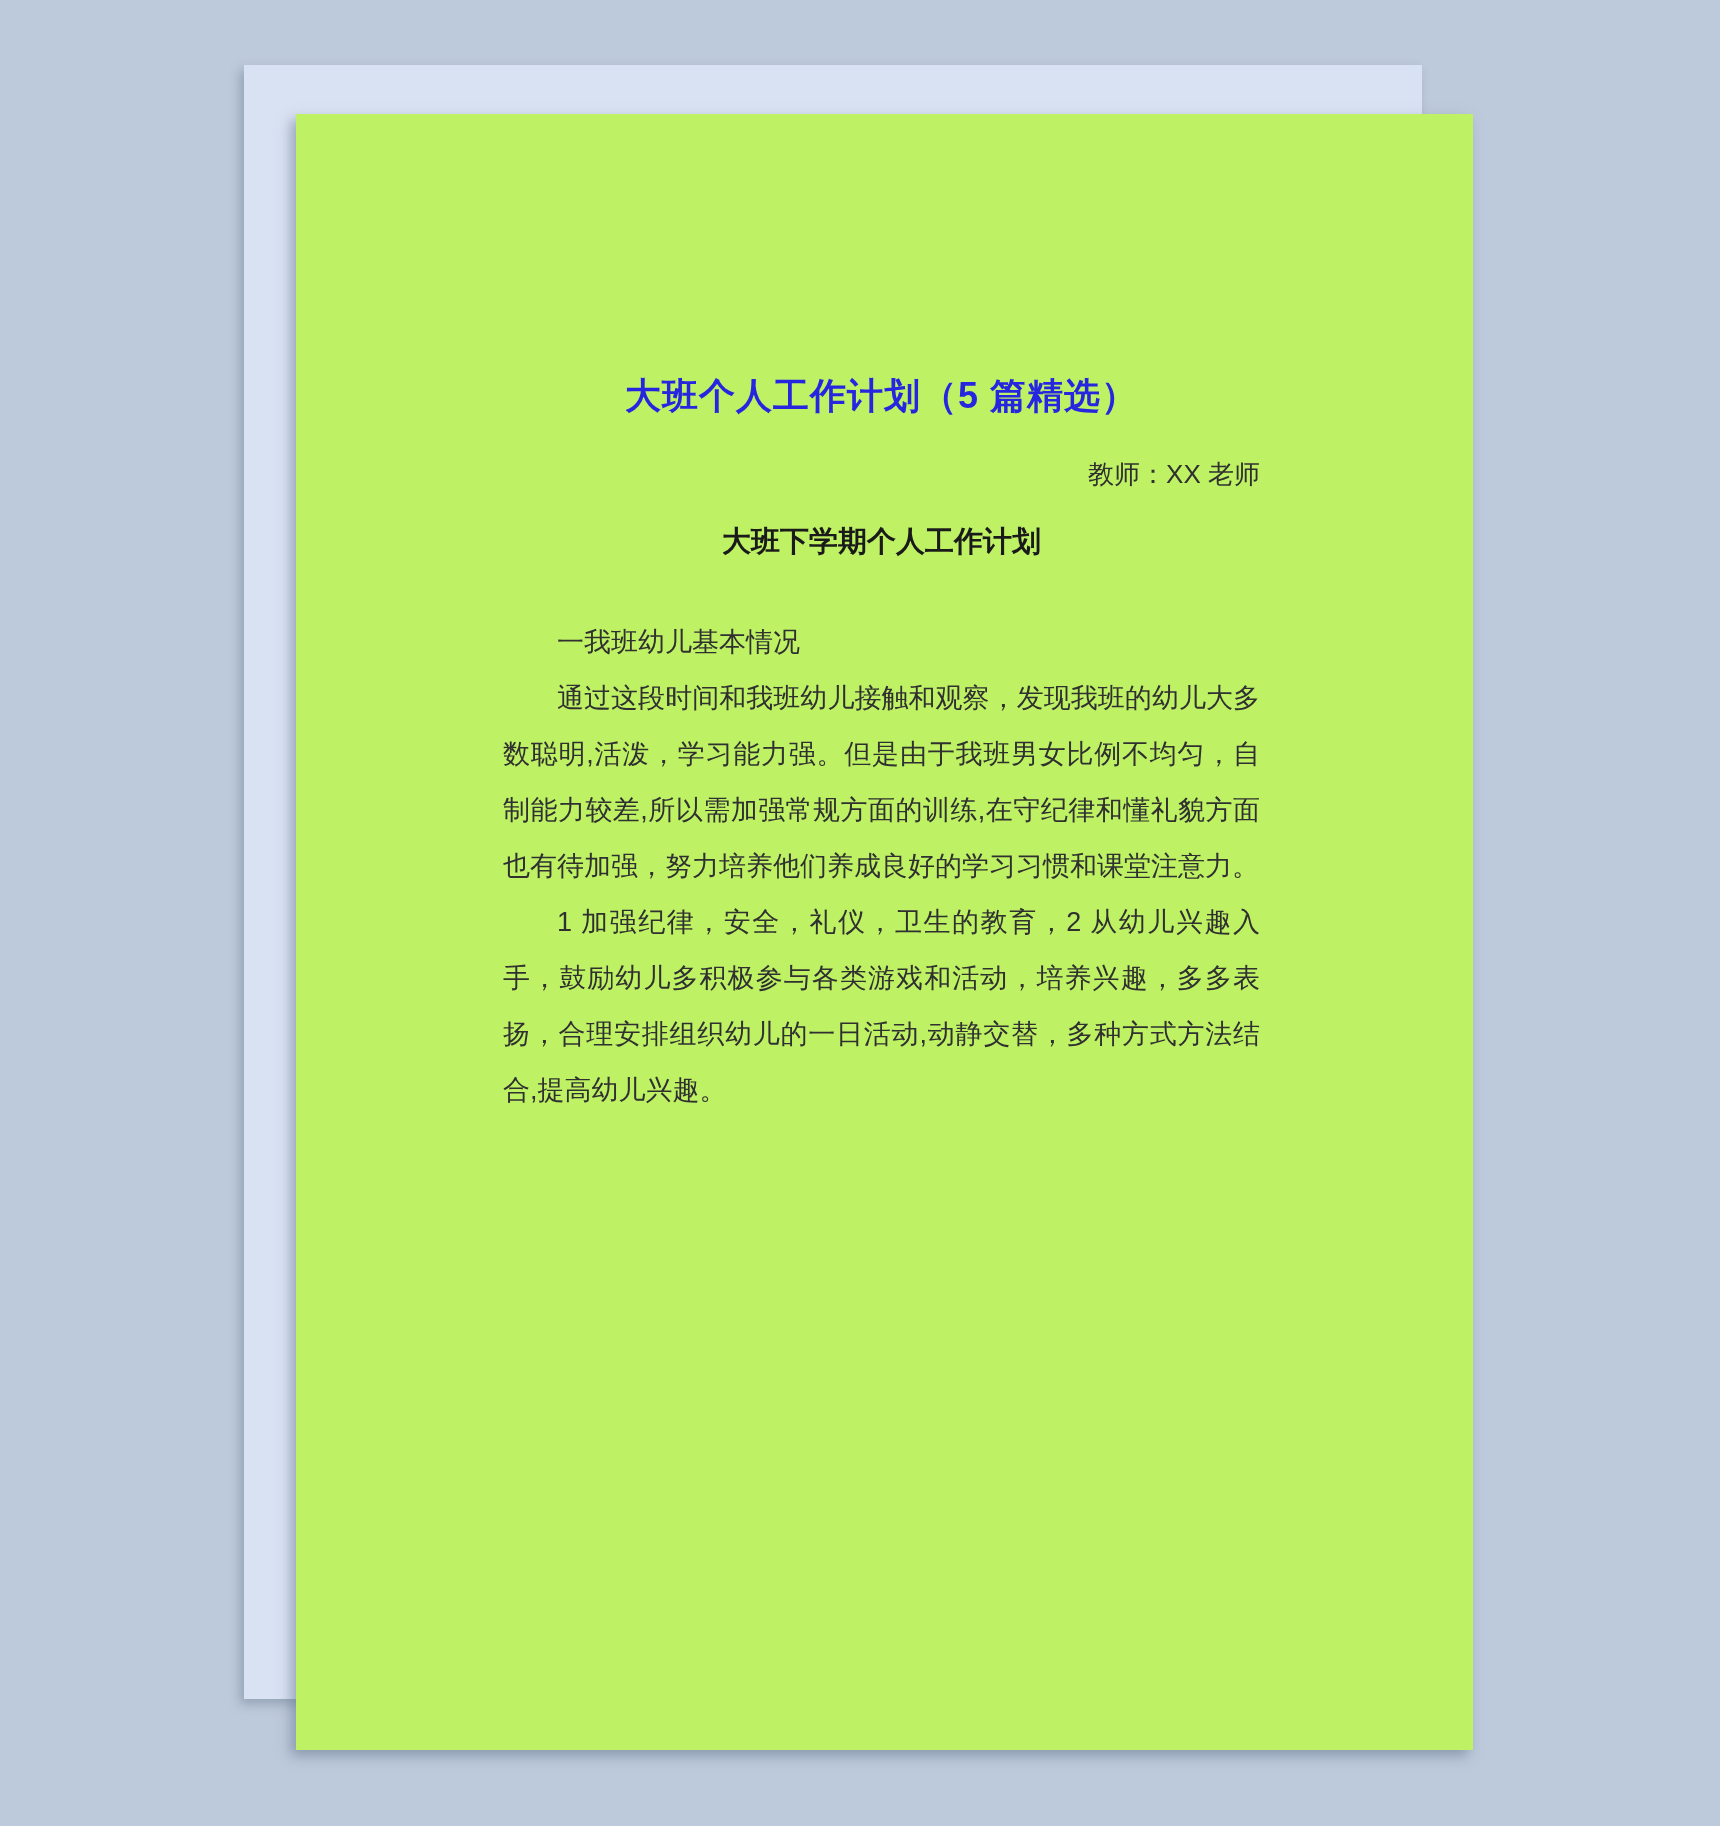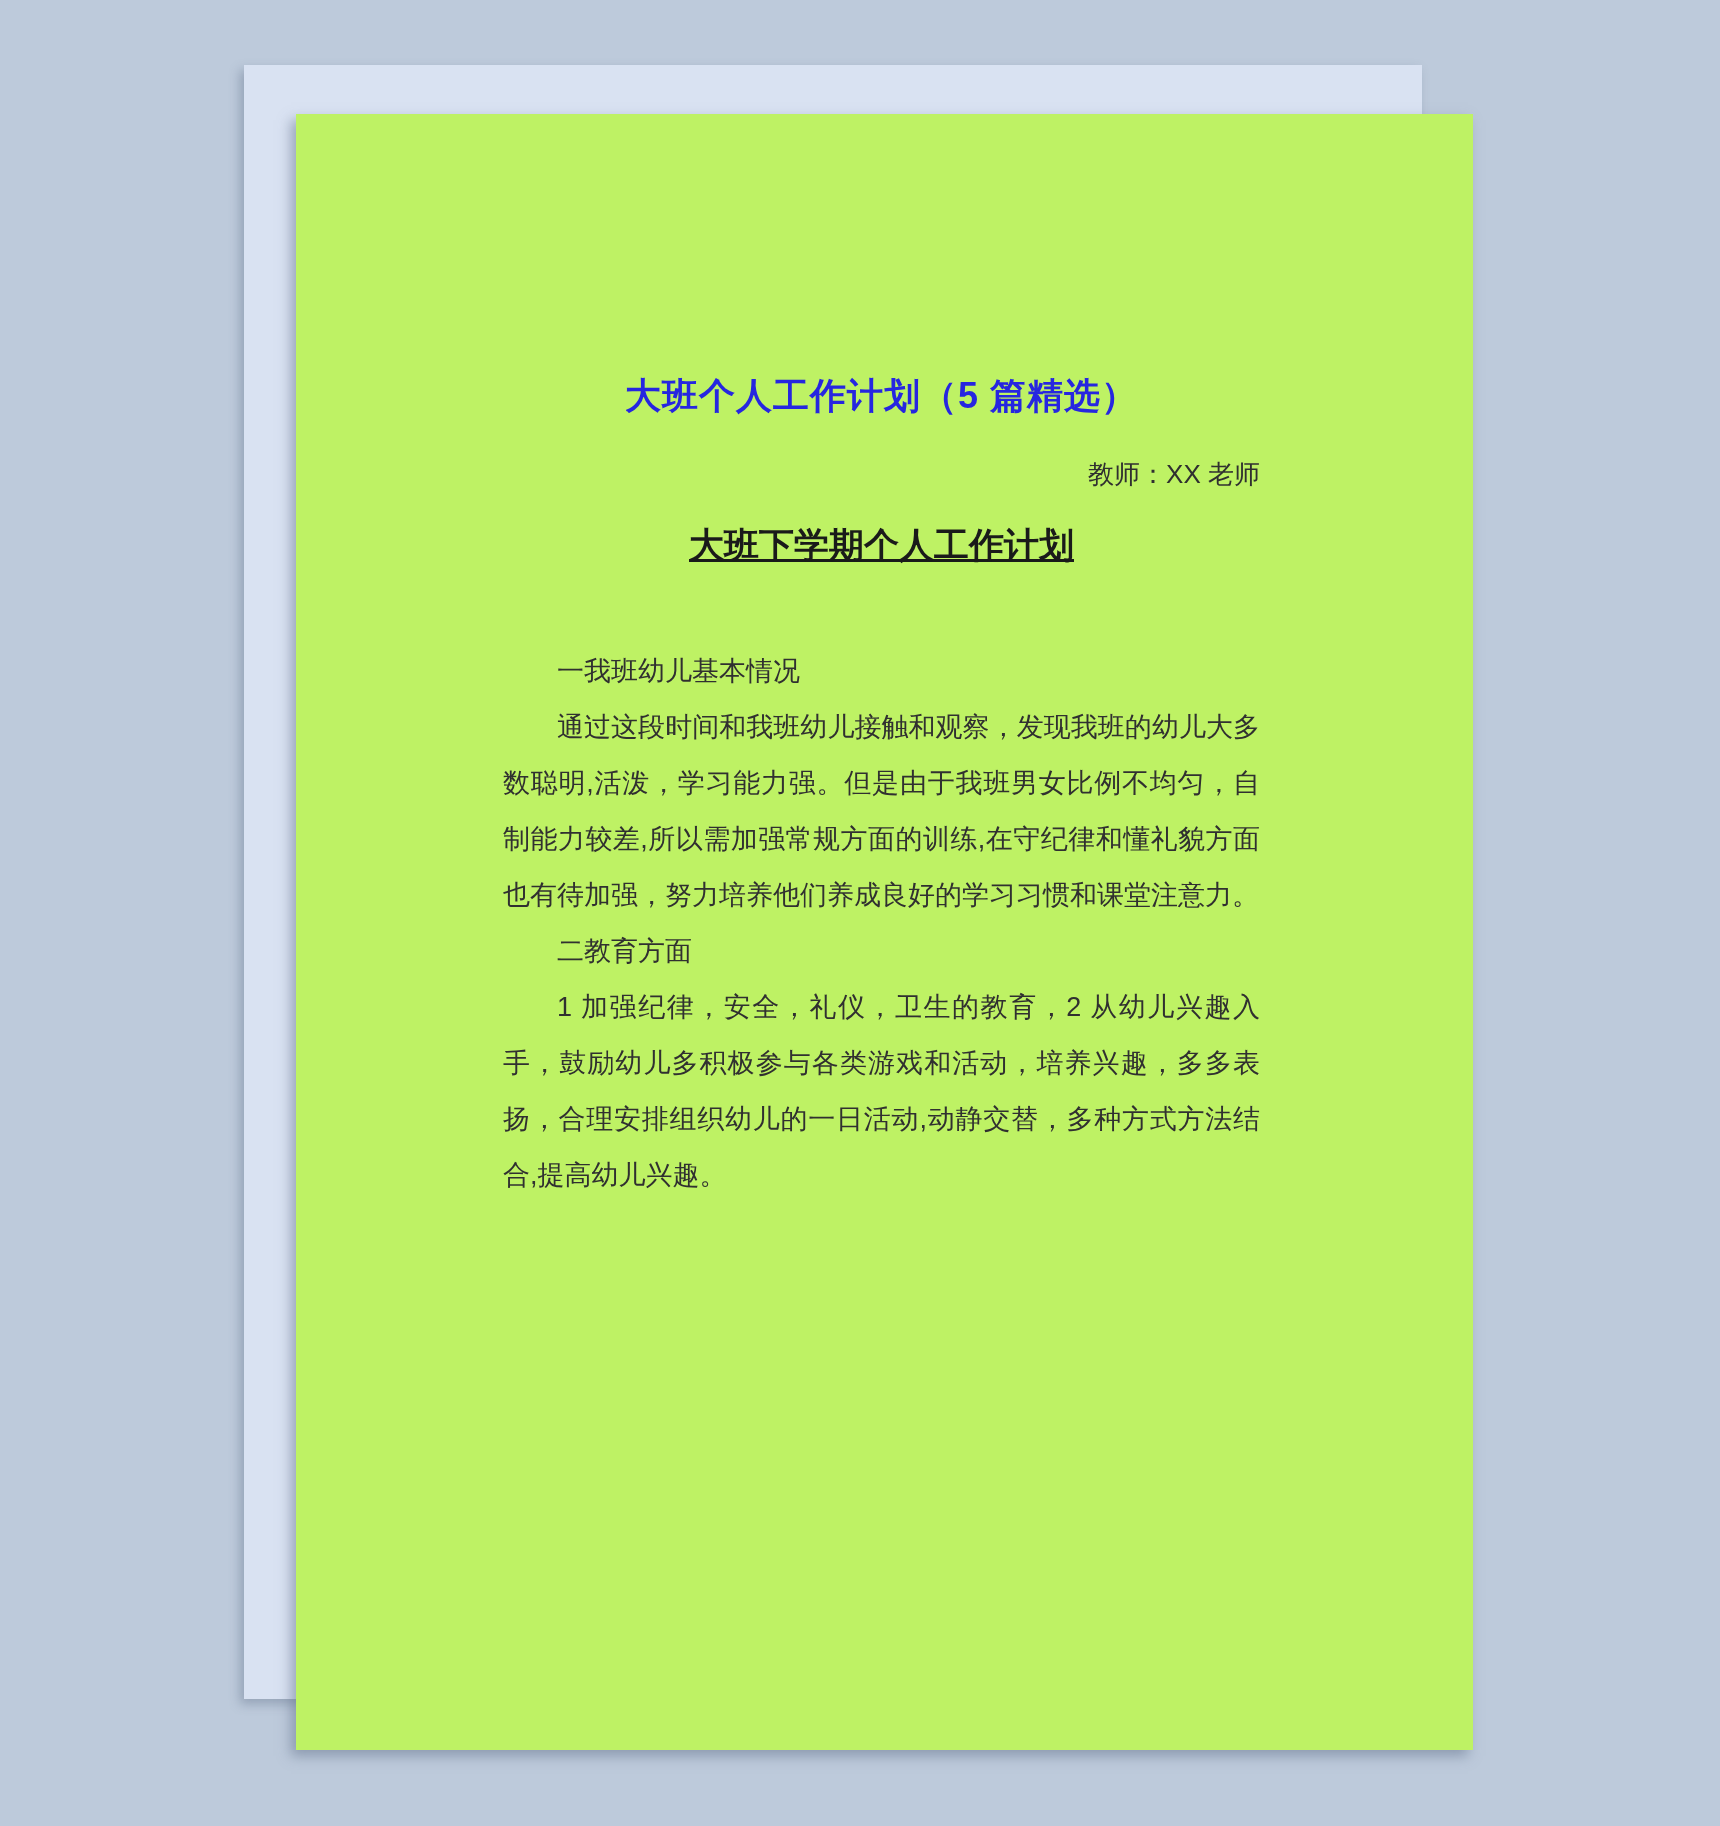--- a/index.html
+++ b/index.html
@@ -48,25 +48,24 @@
 
   .doc-byline {
     color: #303030;
     font-size: 26px;
     text-align: right;
     margin-bottom: 30px;
   }
 
   .doc-subtitle {
     color: #1a1a1a;
-    font-size: 35px;
+    font-size: 29px;
     font-weight: bold;
     text-align: center;
-    margin-bottom: 74px;
-    text-decoration: underline;
+    margin-bottom: 52px;
   }
 
   .doc-body p {
     color: #303030;
     font-size: 27px;
     line-height: 56px;
     text-align: justify;
     text-indent: 2em;
   }
 </style>
@@ -78,16 +77,15 @@
 <div class="front-page">
   <h1 class="doc-title">大班个人工作计划（5 篇精选）</h1>
 
   <div class="doc-byline">教师：XX 老师</div>
 
   <h2 class="doc-subtitle">大班下学期个人工作计划</h2>
 
   <div class="doc-body">
     <p>一我班幼儿基本情况</p>
     <p>通过这段时间和我班幼儿接触和观察，发现我班的幼儿大多数聪明,活泼，学习能力强。但是由于我班男女比例不均匀，自制能力较差,所以需加强常规方面的训练,在守纪律和懂礼貌方面也有待加强，努力培养他们养成良好的学习习惯和课堂注意力。</p>
-    <p>二教育方面</p>
     <p>1 加强纪律，安全，礼仪，卫生的教育，2 从幼儿兴趣入手，鼓励幼儿多积极参与各类游戏和活动，培养兴趣，多多表扬，合理安排组织幼儿的一日活动,动静交替，多种方式方法结合,提高幼儿兴趣。</p>
   </div>
 </div>
 
 </body></html>

